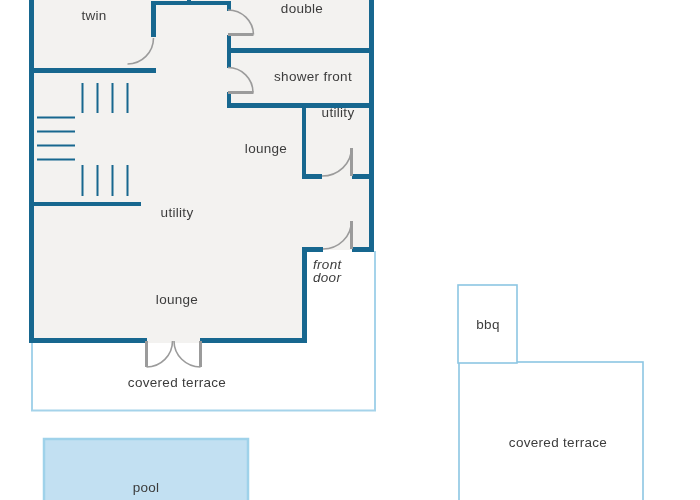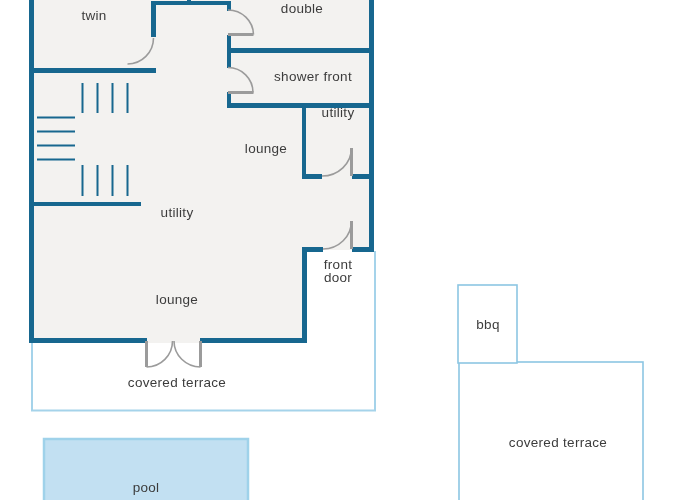--- a/index.html
+++ b/index.html
@@ -14,23 +14,23 @@
   .wall{fill:var(--wall);}
   .stair{stroke:var(--wall);stroke-width:2;fill:none;stroke-linecap:butt;}
   .door-arc{stroke:var(--door);stroke-width:1.6;fill:none;}
   .door-leaf{stroke:var(--door);stroke-width:3;fill:none;}
   .terrace-line{stroke:var(--terrace);stroke-width:2;fill:none;}
   .patio{stroke:var(--patio);stroke-width:1.6;fill:#ffffff;}
   .pool-rect{stroke:var(--pool_border);stroke-width:2.5;fill:var(--pool_fill);}
   .room-label{
     position:absolute;transform:translate(-50%,-50%);
     font-size:13.5px;line-height:13px;letter-spacing:.3px;
-    color:var(--text);white-space:nowrap;text-align:center;
+    color:var(--text);white-space:nowrap;text-align:left;
   }
-  .room-label.wrap{white-space:normal;width:50px;}
+  .room-label.wrap{white-space:normal;width:50px;font-style:italic;}
 </style>
 </head>
 <body>
 
 <div class="canvas">
   <svg width="700" height="500" viewBox="0 0 700 500">
 
     <polygon class="interior" points="29,0 374,0 374,250 305,250 305,343 29,343"></polygon>
 
     <g>

